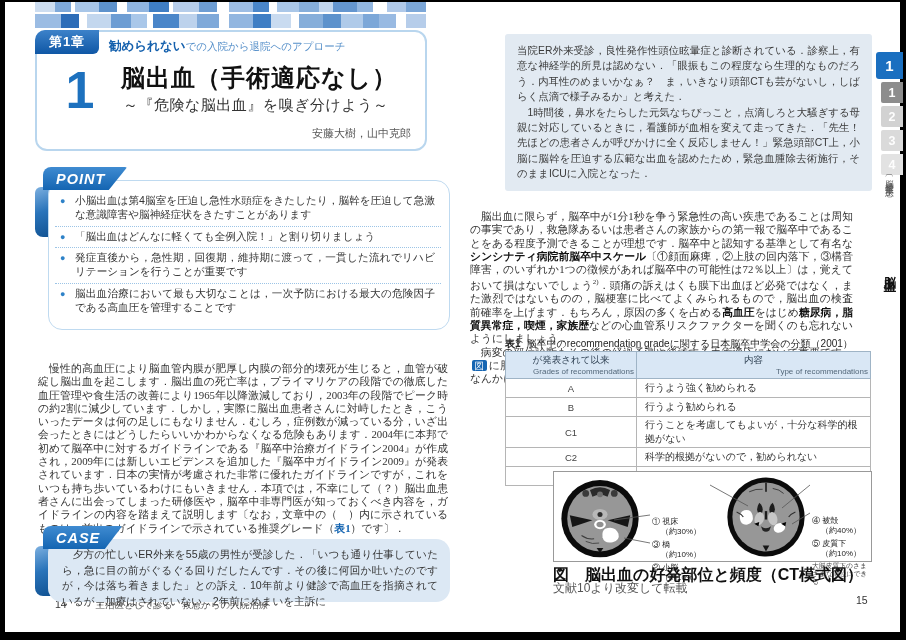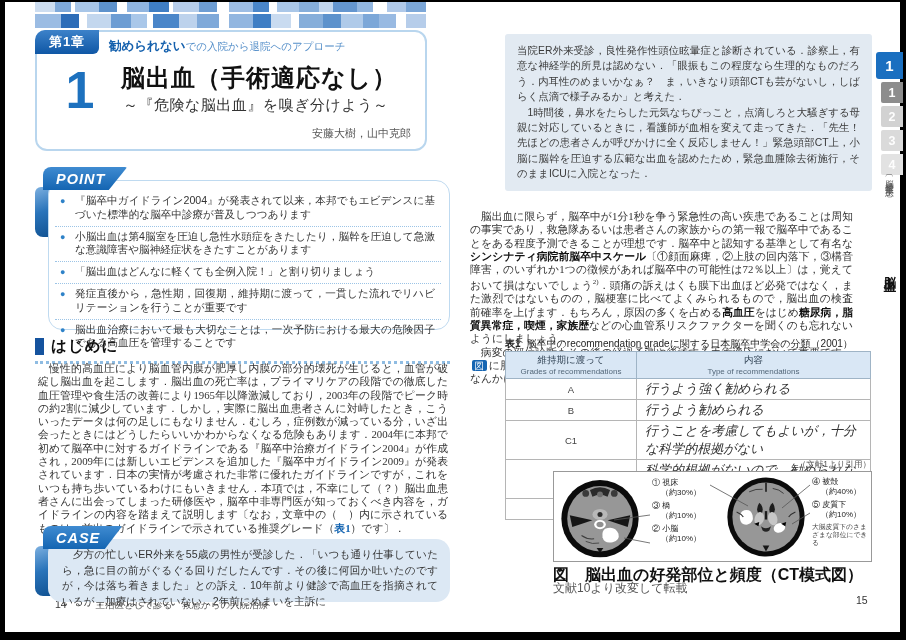--- a/index.html
+++ b/index.html
@@ -79,32 +79,32 @@
   .case-cont p{margin:0;font-size:10.4px;line-height:15.4px;color:#3a3a3a;text-align:justify;}
 
   
   .tbl-title{position:absolute;left:505px;top:337px;font-size:10px;color:#222;}
   .tbl-title .tb{font-weight:bold;margin-right:6px;}
   .rec-table{position:absolute;left:505px;top:351px;width:366px;border-collapse:collapse;background:#fff;
              border:1.2px solid #8a8a8a;}
   .rec-table th{background:#d9e7f5;border:1px solid #9fb4c6;font-weight:normal;padding:2px 2px;}
   .rec-table td{border:1px solid #b5b5b5;height:16px;}
   .th-ja{font-size:9.5px;color:#2c3e50;}
-  .th-en{font-size:8px;color:#54687a;}
+  .th-en{font-size:8px;color:#54687a;text-align:right;}
   .col-grade{width:126px;}
   td.grade{text-align:center;font-size:9.5px;color:#444;}
-  td.desc{padding:1px 8px;font-size:13px;color:#333;font-style:italic;}
+  td.desc{padding:1px 8px;font-size:10px;color:#333;}
   .tbl-src{position:absolute;left:505px;top:459px;width:366px;text-align:right;font-size:8.5px;color:#555;}
 
   
   .figure{position:absolute;left:553px;top:471px;width:319px;height:91px;border:1px solid #999;
           background:#fff;box-sizing:border-box;}
   .brain{position:absolute;top:3px;width:84px;height:84px;}
   .brain1{left:4px;} .brain2{left:170px;}
-  .flabels{position:absolute;font-size:8px;color:#222;line-height:9.5px;}
+  .flabels{position:absolute;font-size:8px;color:#222;line-height:9.5px;margin-top:39px;}
   .flabel{margin-bottom:4px;}
   .flabel .pct{display:block;padding-left:9px;}
   .fl-mid{left:98px;top:6px;width:66px;}
   .fl-right{left:258px;top:5px;width:58px;}
   .fig-note{font-size:6.8px;color:#444;line-height:8px;margin-top:3px;}
   .fig-lines{position:absolute;left:0;top:0;width:319px;height:91px;pointer-events:none;}
   .fig-caption{position:absolute;left:553px;top:565px;font-size:16px;font-weight:bold;color:#111;}
   .fig-src{position:absolute;left:553px;top:580px;font-size:12px;color:#555;}
 
   
@@ -186,33 +186,28 @@
     <div class="t-main">脳出血（手術適応なし）</div>
     <div class="t-sub">～『危険な脳出血』を嗅ぎ分けよう～</div>
     <div class="authors">安藤大樹，山中克郎</div>
   </div>
 
   <div class="pc-box point-box">
     <div class="fold"></div>
     <div class="pc-tab">POINT</div>
     <div class="pc-body">
       <ul id="point-list">
-          <li>『脳卒中ガイドライン2004』が発表されて以来，本邦でもエビデンスに基づいた標準的な脳卒中診療が普及しつつあります</li>
           <li>小脳出血は第4脳室を圧迫し急性水頭症をきたしたり，脳幹を圧迫して急激な意識障害や脳神経症状をきたすことがあります</li>
           <li>「脳出血はどんなに軽くても全例入院！」と割り切りましょう</li>
           <li>発症直後から，急性期，回復期，維持期に渡って，一貫した流れでリハビリテーションを行うことが重要です</li>
           <li>脳出血治療において最も大切なことは，一次予防における最大の危険因子である高血圧を管理することです</li>
         </ul>
     </div>
   </div>
 
-  <div class="sec-h sec-h-intro">
-    <span class="sq"></span>
-    <span class="txt">はじめに</span>
-  </div>
   <p class="body-text" id="intro-text"><span>　慢性的高血圧により脳血管内膜が肥厚し内膜の部分的壊死が生じると，血管が破綻し脳出血を起こします．脳出血の死亡率は，プライマリケアの段階での徹底した血圧管理や食生活の改善により1965年以降激減しており，2003年の段階でピーク時の約2割に減少しています．しかし，実際に脳出血患者さんに対峙したとき，こういったデータは何の足しにもなりません．むしろ，症例数が減っている分，いざ出会ったときにはどうしたらいいかわからなくなる危険もあります．2004年に本邦で初めて脳卒中に対するガイドラインである『脳卒中治療ガイドライン2004』が作成され，2009年には新しいエビデンスを追加した『脳卒中ガイドライン2009』が発表されています．日本の実情が考慮された非常に優れたガイドラインですが，これをいつも持ち歩いているわけにもいきません．本項では，不幸にして（？）脳出血患者さんに出会ってしまった研修医や，脳卒中非専門医が知っておくべき内容を，ガイドラインの内容を踏まえて説明します〔なお，文章中の（　）内に示されているものは，前出のガイドラインで示されている推奨グレード（</span><span class="bluetxt">表1</span><span>）です〕．</span></p>
 
   <div class="pc-box case-box">
     <div class="fold"></div>
     <div class="pc-tab">CASE</div>
     <div class="pc-body case-body">　夕方の忙しいER外来を55歳の男性が受診した．「いつも通り仕事していたら，急に目の前がぐるぐる回りだしたんです．その後に何回か吐いたのですが，今は落ち着きました」との訴え．10年前より健診で高血圧を指摘されているが，加療はされていない．2年前にめまいを主訴に</div>
   </div>
 
   <div class="footer-l">
     <span>14</span>
@@ -229,21 +224,21 @@
       <p><span>　病変の部位診断もその後の経過予測や後述する手術適応において重要です．</span><span class="figbadge">図</span><span>に脳出血の好発部位と頻度を示します．医学生のバイブル『☆e×r Note』なんかに載っている神経学的所</span></p>
     </div>
 
   <div class="tbl-title">
     <span class="tb">表1</span><span>脳卒中のrecommendation gradeに関する日本脳卒中学会の分類（2001）</span>
   </div>
   <table class="rec-table">
     <thead>
       <tr>
         <th class="col-grade">
-          <div class="th-ja">維持期に渡って</div>
+          <div class="th-ja">が発表されて以来</div>
           <div class="th-en">Grades of recommendations</div>
         </th>
         <th>
           <div class="th-ja">内容</div>
           <div class="th-en">Type of recommendations</div>
         </th>
       </tr>
     </thead>
     <tbody id="tbl-body">
         <tr>
@@ -261,21 +256,20 @@
         <tr>
           <td class="grade">C2</td>
           <td class="desc">科学的根拠がないので，勧められない</td>
         </tr>
         <tr>
           <td class="grade">D</td>
           <td class="desc">行わないよう勧められる</td>
         </tr>
       </tbody>
   </table>
-  <div class="tbl-src">（文献1より引用）</div>
 
   <div class="figure">
     <svg class="brain brain1" viewBox="0 0 100 100">
       <ellipse cx="50" cy="52" rx="46" ry="46" fill="#0b0b0b"></ellipse>
       <ellipse cx="50" cy="52" rx="39" ry="39" fill="#979797"></ellipse>
       <path d="M38,18 q12,-7 24,0 l-3,8 q-9,-5 -18,0 z" fill="#2a2a2a"></path>
       <circle cx="50" cy="23" r="3.5" fill="#6f6f6f"></circle>
       <circle cx="33" cy="22" r="4" fill="#3a3a3a"></circle>
       <circle cx="67" cy="22" r="4" fill="#3a3a3a"></circle>
       <path d="M14,48 L41,54 L17,62 Z" fill="#161616"></path>

